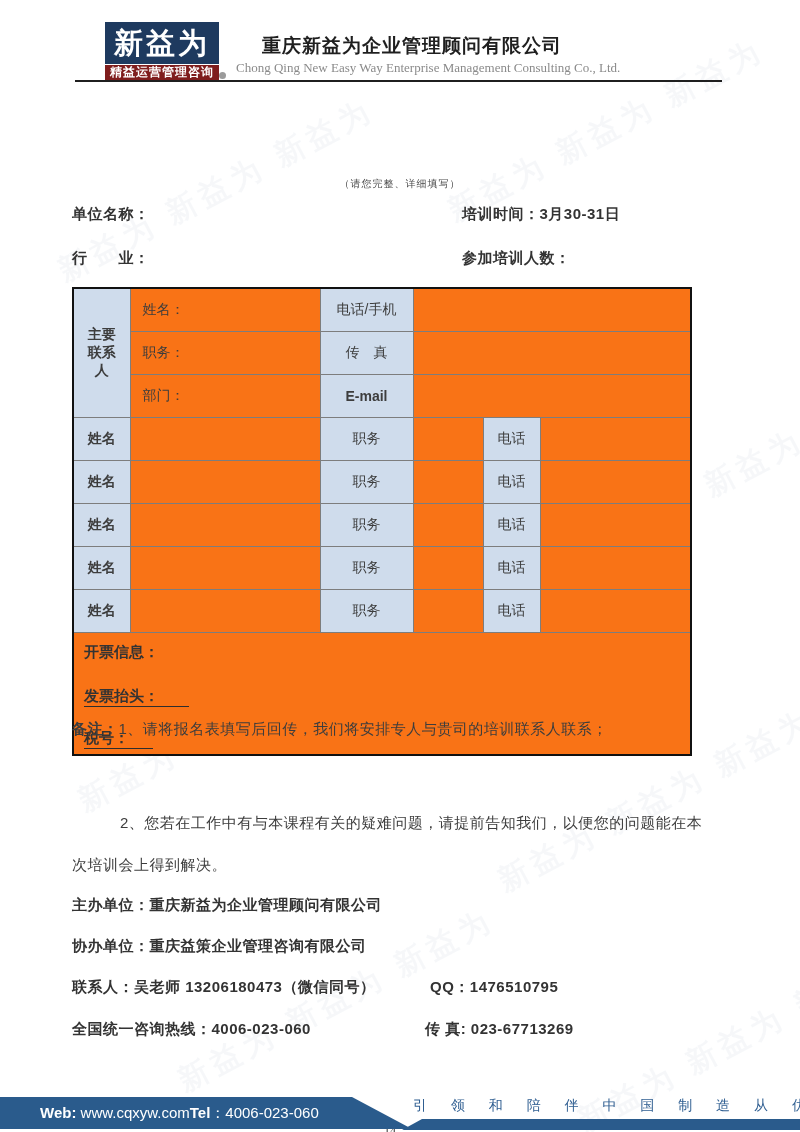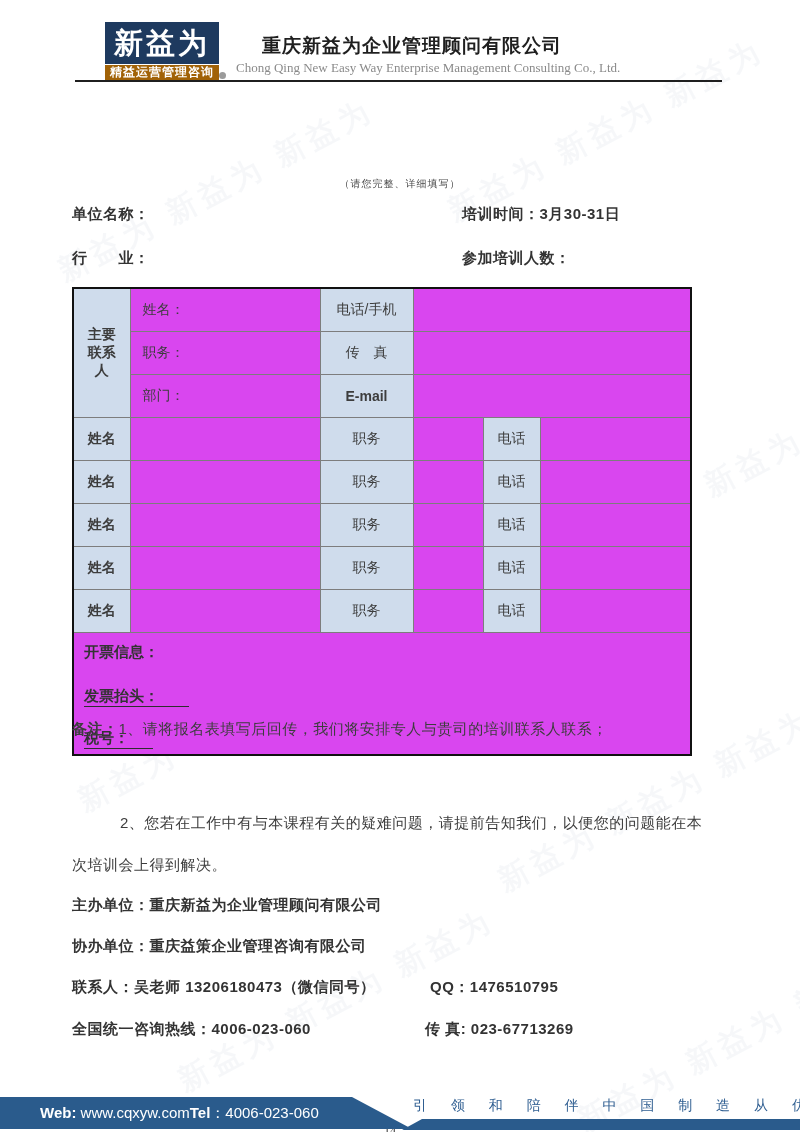--- a/index.html
+++ b/index.html
@@ -19,21 +19,21 @@
     pointer-events:none; font-weight:bold;
   }
 
   
   .logo-box { left:105px; top:22px; width:114px; }
   .logo-main {
     background:#1e3a5f; color:#ffffff; height:42px; line-height:42px;
     text-align:center; font-size:29px; font-weight:bold; letter-spacing:3px;
   }
   .logo-tagline {
-    background:#a16207; color:#ffffff; height:15px; line-height:15px;
+    background:#7f1d1d; color:#ffffff; height:15px; line-height:15px;
     text-align:center; font-size:12px; font-weight:bold; margin-top:1px;
     letter-spacing:1px; white-space:nowrap;
   }
   .logo-dot {
     position:absolute; right:-7px; bottom:1px; width:7px; height:7px;
     border-radius:50%; background:#9b9b9b;
   }
   .company-cn { left:262px; top:33px; font-size:19px; font-weight:bold; color:#1f1f1f; letter-spacing:1px; }
   .company-en { left:236px; top:60px; font-size:13px; color:#8a8a8a;
     font-family:"Liberation Serif","DejaVu Serif",serif; }
@@ -48,21 +48,21 @@
   .field-label { font-size:15px; font-weight:bold; color:#333333; letter-spacing:0.5px; }
 
   
   .regtable {
     position:absolute; left:72px; top:287px; width:618px;
     border-collapse:collapse; table-layout:fixed;
     border:2px solid #111111;
   }
   .regtable td {
     border:1px solid #7d7d7d; font-size:14px; color:#3d3d3d;
-    padding:0; vertical-align:middle; background:#d946ef;
+    padding:0; vertical-align:middle; background:#f97316;
   }
   .r43 { height:43px; }
   .r-billing { height:123px; }
   .cell-blue { background:#cfdcec !important; text-align:center; }
   .cell-field { padding-left:12px !important; text-align:left; }
   .bold { font-weight:bold; }
   .contact-col { font-weight:bold; }
   .contact-col-inner { display:flex; flex-direction:column; justify-content:center; height:127px; }
   .billing-cell p { font-size:15px; font-weight:bold; color:#333333; }
   .billing-cell .p1 { margin:10px 0 0 10px; }

